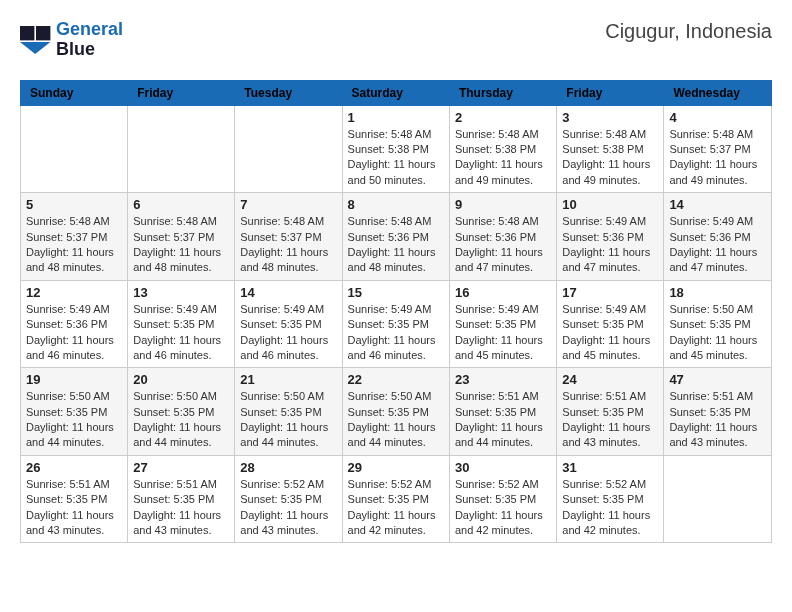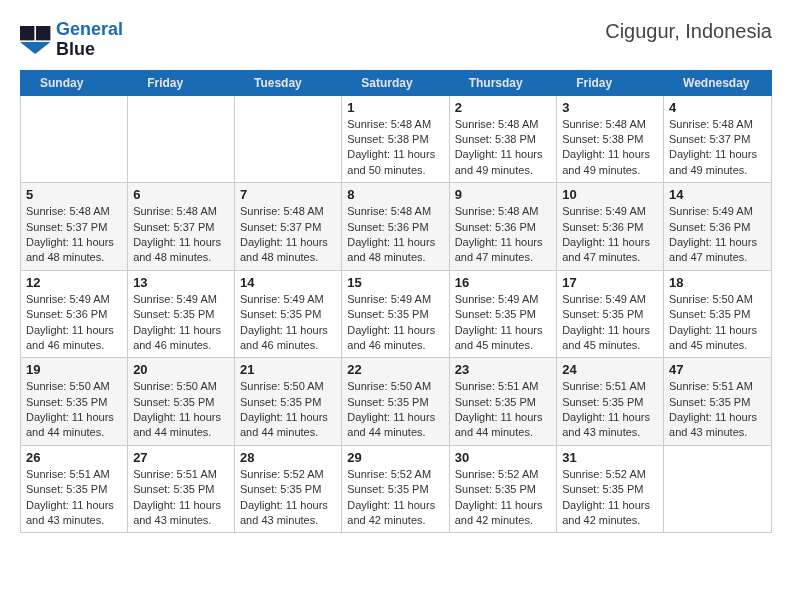--- a/index.html
+++ b/index.html
@@ -7,21 +7,21 @@
       font-family: Arial, sans-serif;
       background: #fff;
       width: 792px;
       min-height: 612px;
       padding: 20px;
     }
     .header {
       display: flex;
       justify-content: space-between;
       align-items: flex-start;
-      margin-bottom: 10px;
+      margin-bottom: 20px;
     }
     .logo {
       display: flex;
       align-items: center;
       gap: 4px;
     }
     .logo-icon {
       width: 32px;
       height: 28px;
     }
@@ -37,22 +37,22 @@
       font-size: 20px;
       color: #444;
     }
     .calendar {
       width: 100%;
       border-collapse: collapse;
       font-size: 11px;
     }
     .calendar th {
       background: #1a6bb5;
-      color: #e5e5e5;
-      padding: 5px 19px;
+      color: #000000;
+      padding: 5px 9px;
       text-align: left;
       font-size: 12px;
       font-weight: bold;
       border: 1px solid #1a6bb5;
     }
     .calendar td {
       border: 1px solid #ccc;
       vertical-align: top;
       padding: 4px 5px;
       width: 108px;

